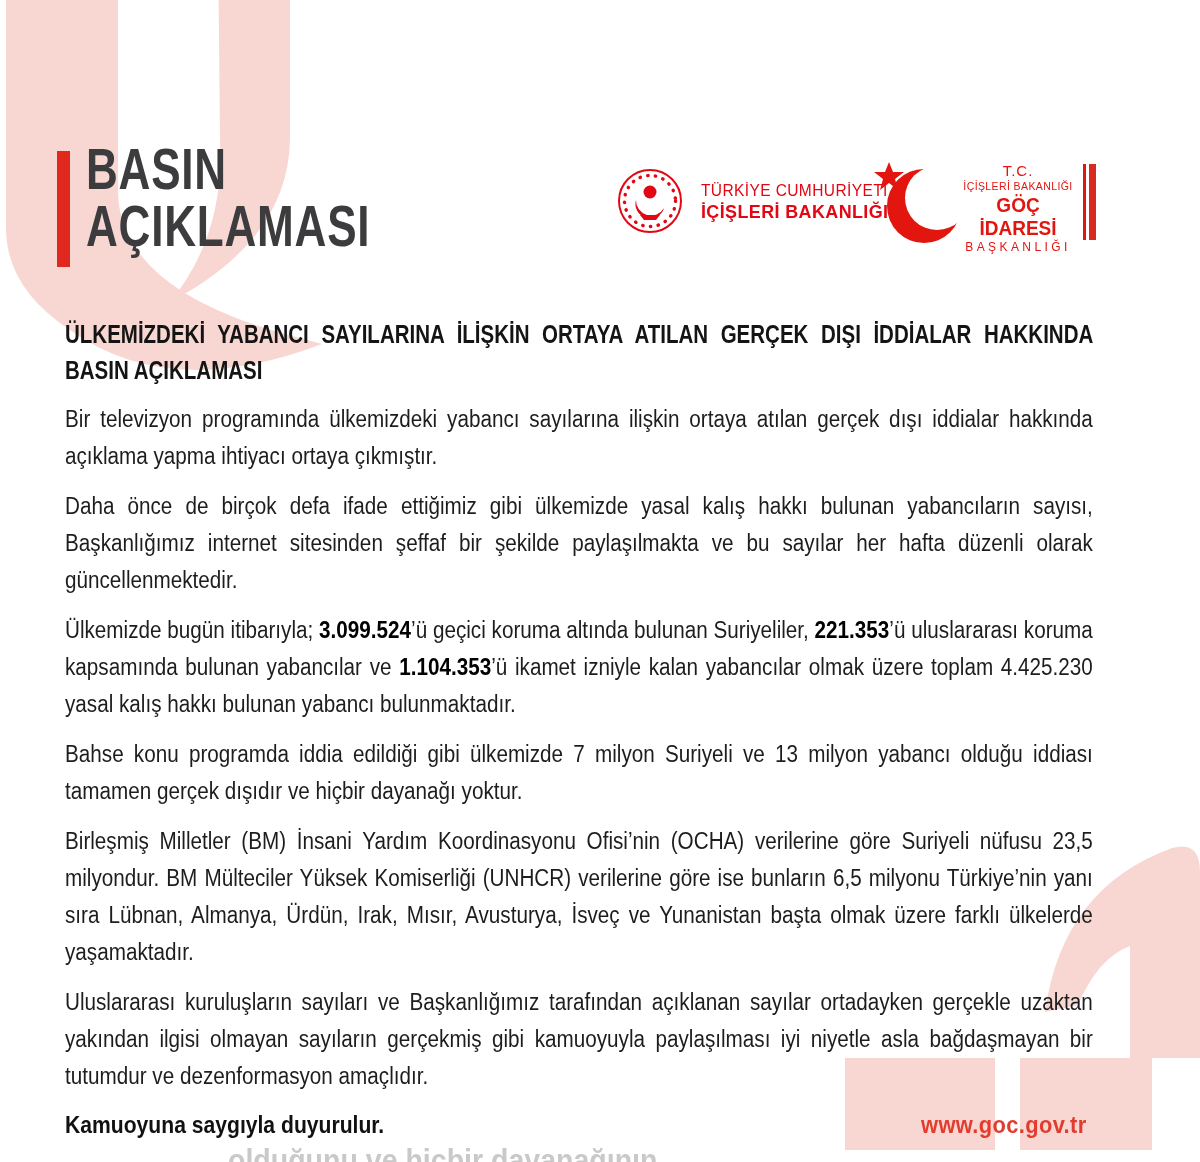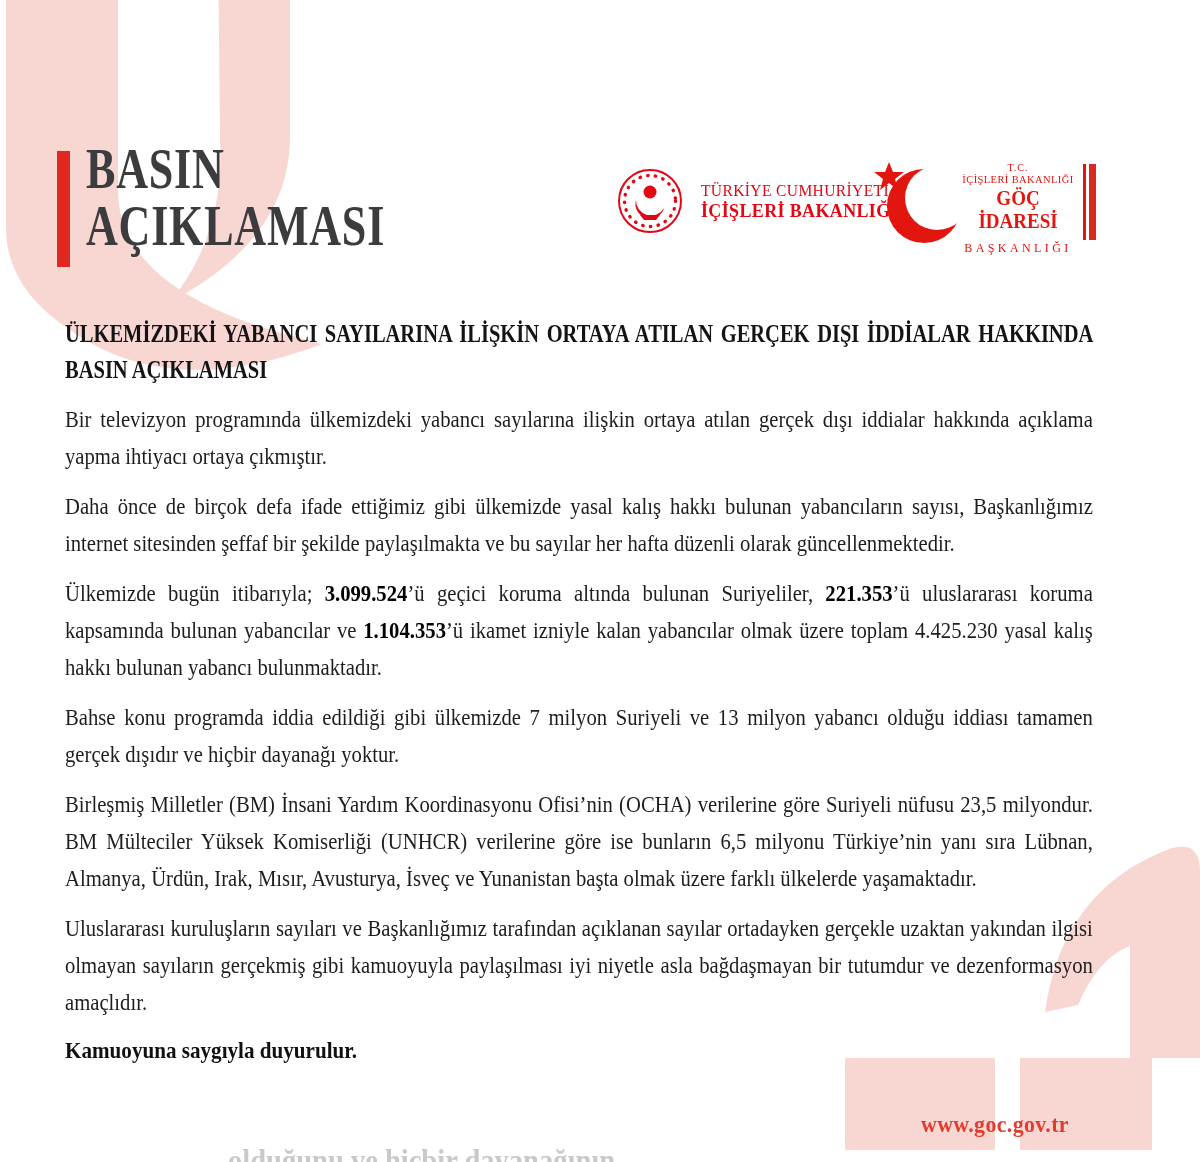--- a/index.html
+++ b/index.html
@@ -1,35 +1,35 @@
 <!DOCTYPE html>
 <html lang="tr"><head>
 <meta charset="utf-8">
 <style>
   html,body{margin:0;padding:0;background:#ffffff;}
   .page{
     position:relative;width:1200px;height:1162px;background:#ffffff;
-    overflow:hidden;font-family:Liberation Serif, serif;
+    overflow:hidden;font-family:Liberation Sans, sans-serif;
   }
   .wm{position:absolute;left:0;top:0;width:1200px;height:1162px;}
   
   .accent-bar{position:absolute;left:57px;top:151px;width:13px;height:116px;background:#e0281e;}
   .title{position:absolute;left:86px;top:140px;color:#3c3c3e;font-weight:700;line-height:57px;font-size:58px;letter-spacing:1px;}
   .title span{display:inline-block;transform:scaleX(0.76);transform-origin:0 50%;white-space:nowrap;}
   
   .logo1{position:absolute;left:616px;top:167px;}
   .logo1-text{position:absolute;left:701px;top:182px;color:#e30613;transform:scaleX(0.97);transform-origin:0 0;white-space:nowrap;}
   .logo1-l1{font-size:16px;font-weight:500;letter-spacing:0.4px;}
   .logo1-l2{font-size:18.5px;font-weight:700;letter-spacing:0.4px;margin-top:1px;}
   .logo2{position:absolute;left:872px;top:156px;}
   .logo2-text{position:absolute;left:962px;top:162px;width:112px;text-align:center;color:#e3150f;}
-  .logo2-l1{font-size:10px;font-weight:500;letter-spacing:1px;}
+  .logo2-l1{font-size:15px;font-weight:500;letter-spacing:1px;}
   .logo2-l2{font-size:10.5px;font-weight:500;letter-spacing:0.4px;margin-top:1px;}
   .logo2-l3{font-size:20px;font-weight:700;margin-top:2px;transform:scaleX(0.95);transform-origin:50% 0;}
-  .logo2-l4{font-size:12px;font-weight:500;letter-spacing:3.4px;margin-top:8px;}
+  .logo2-l4{font-size:12px;font-weight:500;letter-spacing:3.4px;margin-top:0;}
   .logo2-bars{position:absolute;left:1083px;top:164px;height:76px;}
   .bar-thin{position:absolute;left:0;top:0;width:3px;height:76px;background:#e3150f;}
   .bar-thick{position:absolute;left:6px;top:0;width:7px;height:76px;background:#d92a20;}
   
   .content{position:absolute;left:65px;top:316px;width:1028px;color:#1d1d1d;}
   .cond{transform-origin:0 0;}
   .doc-heading{
     width:1254px;transform:scaleX(0.82);
     font-size:25px;line-height:36px;font-weight:700;color:#141414;
     text-align:justify;margin:0;

